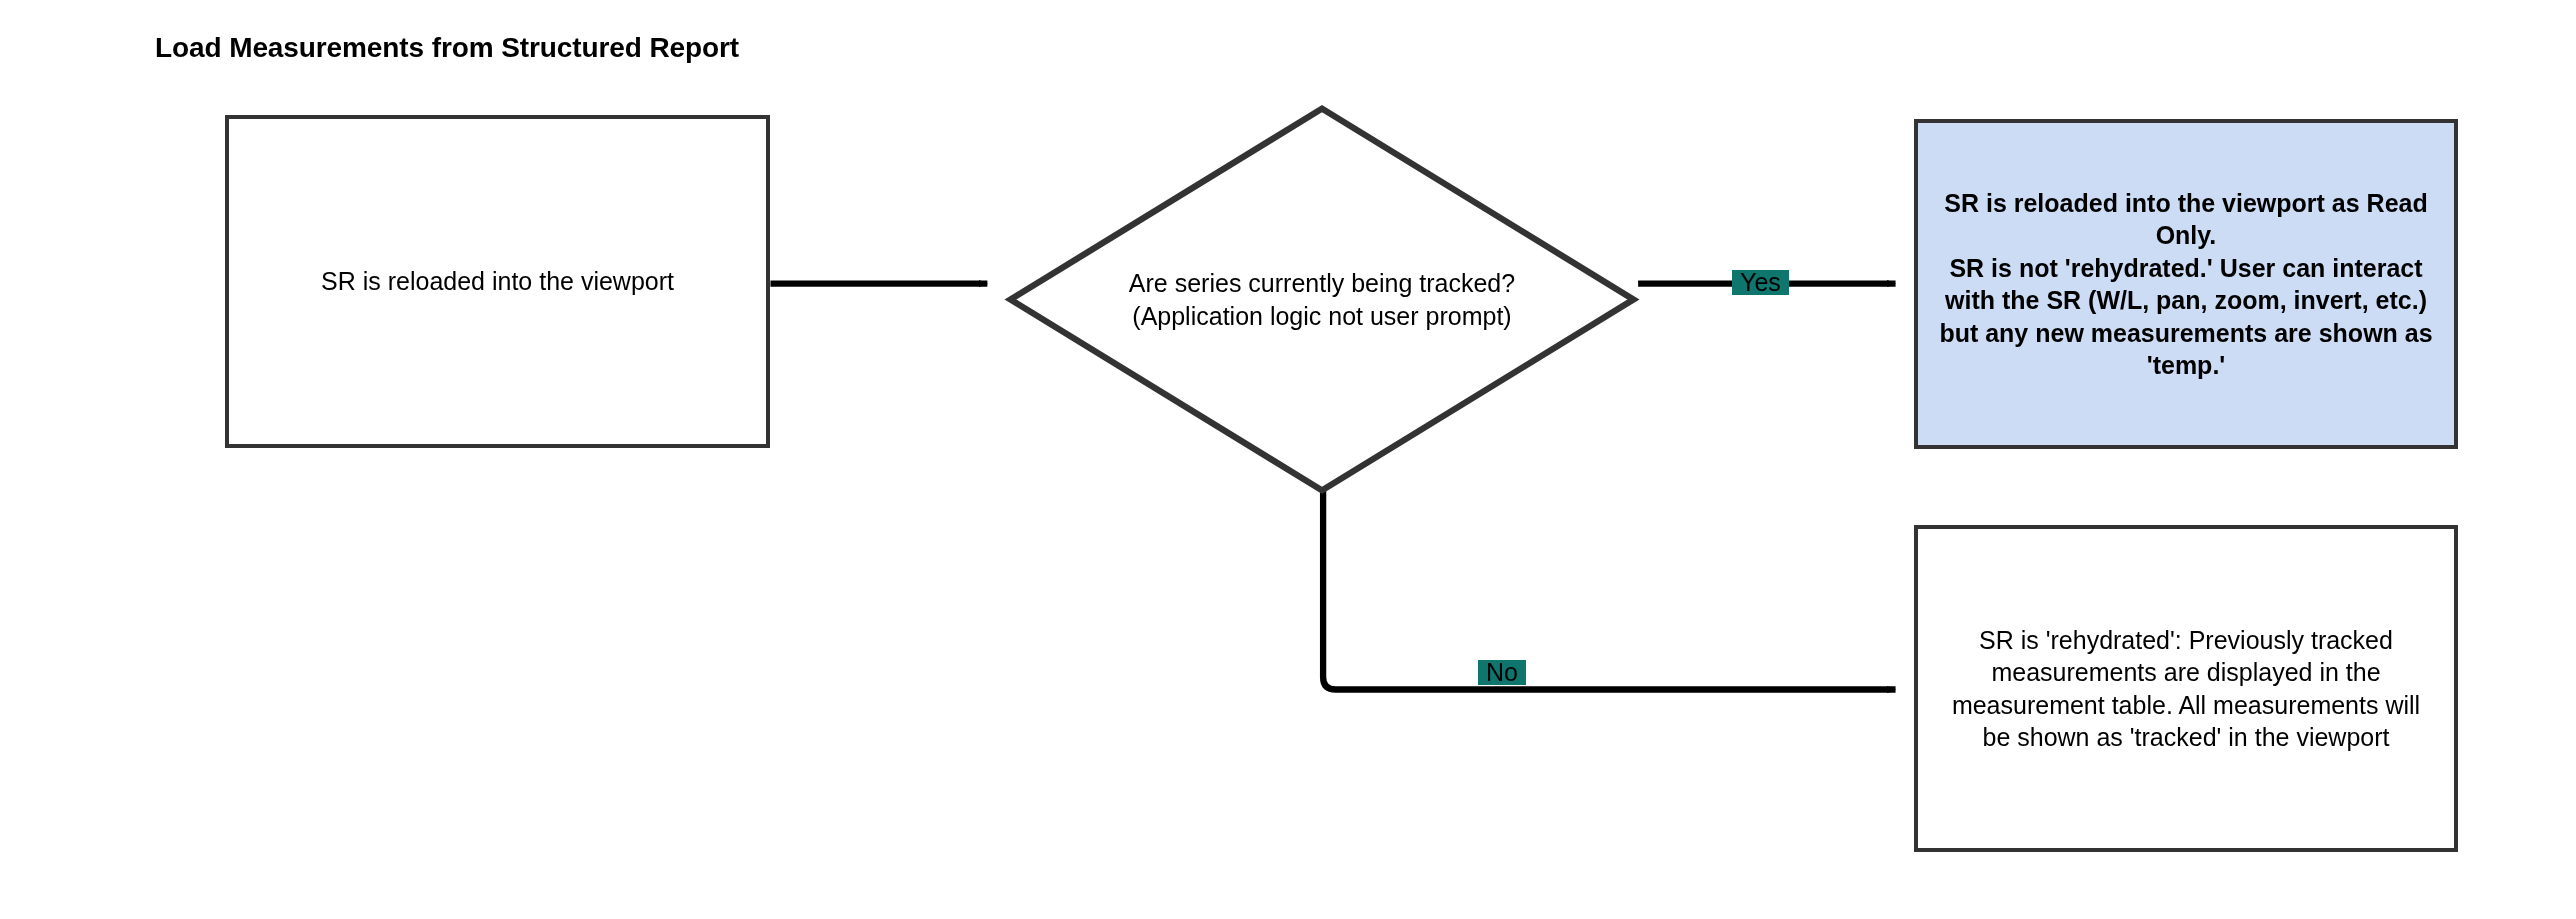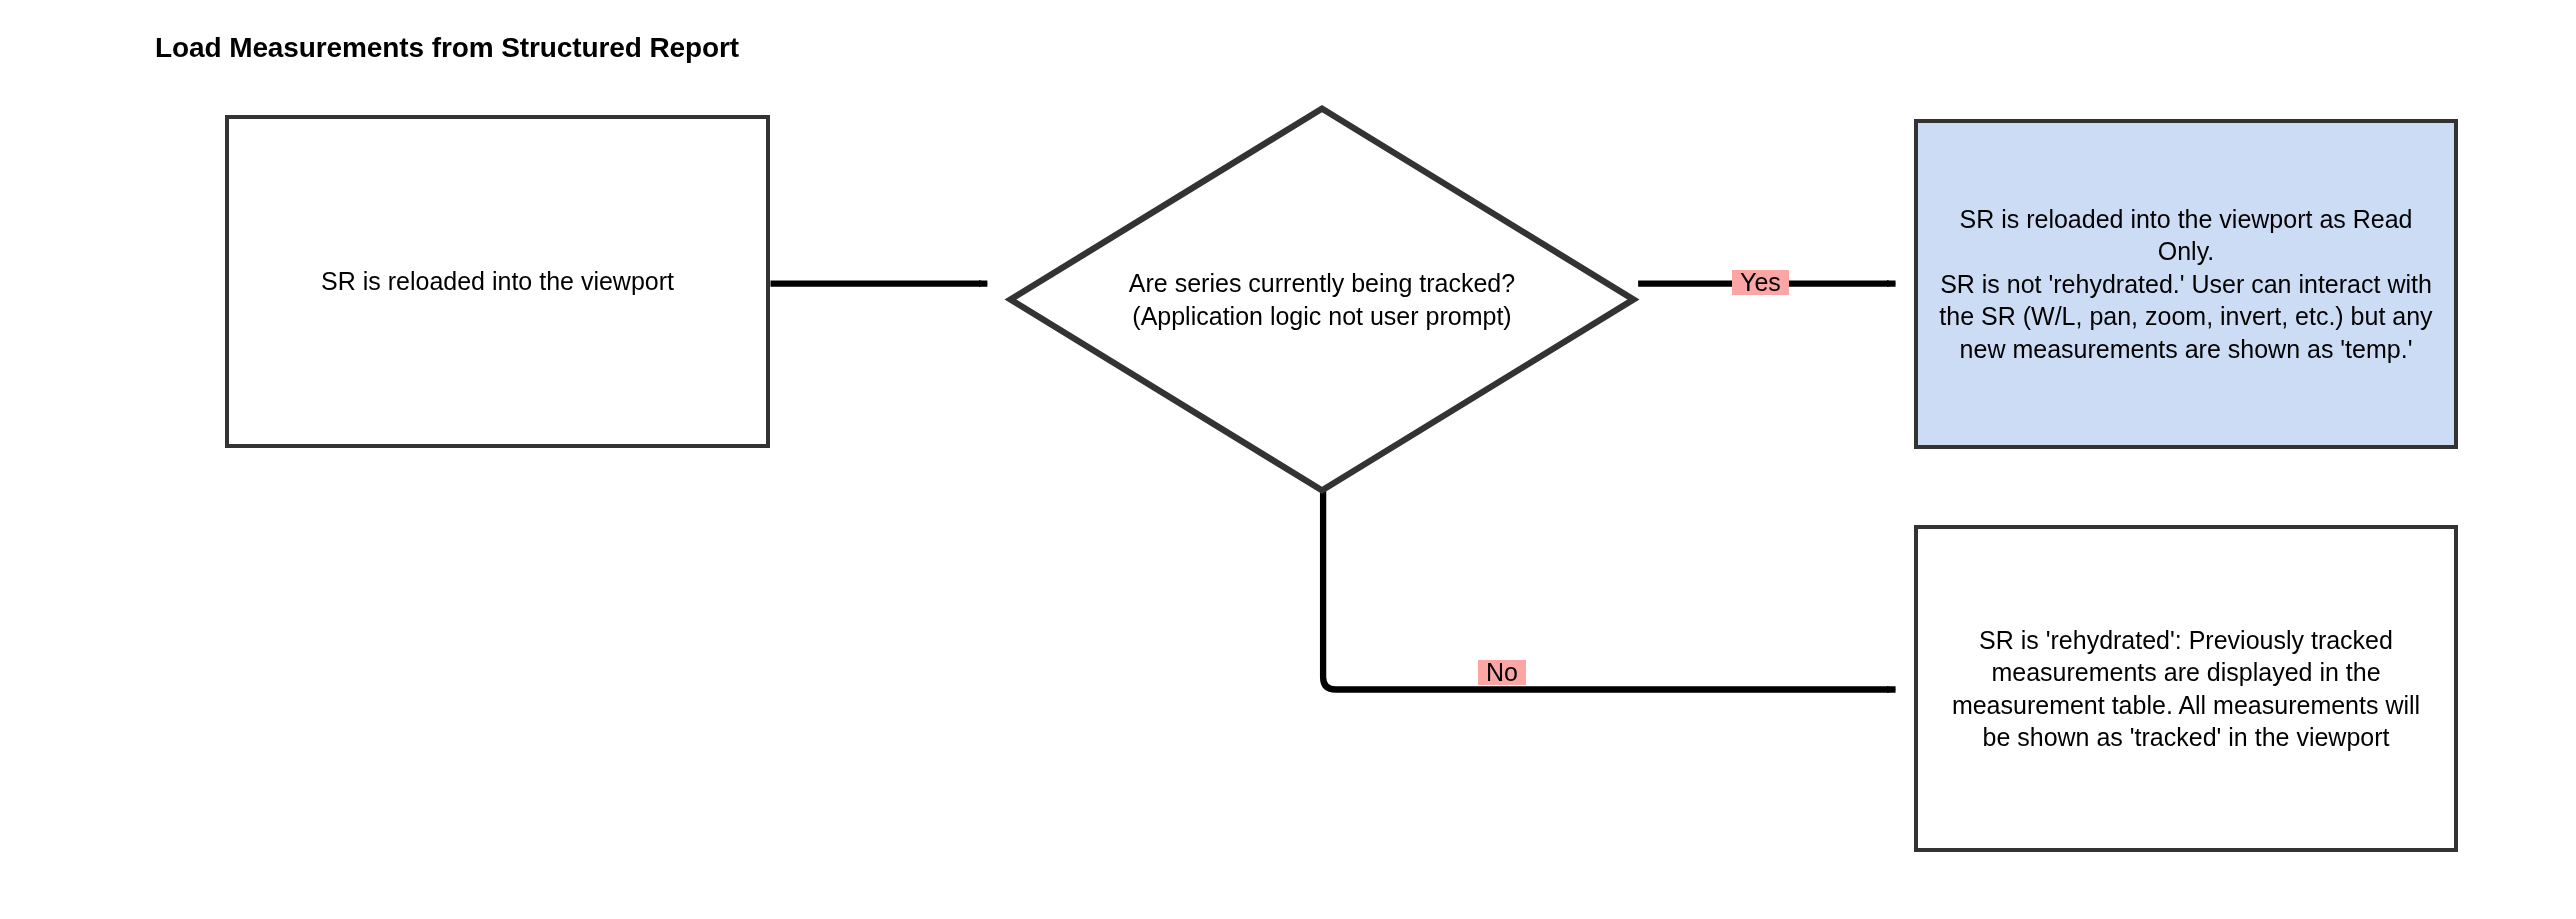--- a/index.html
+++ b/index.html
@@ -59,21 +59,21 @@
     justify-content: center;
   }
 
   #node-read-only {
     left: 1914px;
     top: 119px;
     width: 544px;
     height: 330px;
     background: #ccdcf5;
   }
-  #node-read-only .node-text { padding: 0 18px; }
+  #node-read-only .node-text { padding: 0 18px; font-weight: bold; }
 
   #node-rehydrated {
     left: 1914px;
     top: 525px;
     width: 544px;
     height: 327px;
     background: #ffffff;
   }
   #node-rehydrated .node-text { padding: 0 20px; }
 
@@ -118,21 +118,21 @@
     height: 920px;
     overflow: visible;
     pointer-events: none;
   }
 
   
   .edge-label {
     position: absolute;
     font-size: 25px;
     color: #000000;
-    background: #fca5a5;
+    background: #0f766e;
     padding: 0 8px;
     line-height: 1;
     white-space: nowrap;
   }
   #edge-label-yes {
     left: 1732px;
     top: 270px;
   }
   #edge-label-no {
     left: 1478px;

